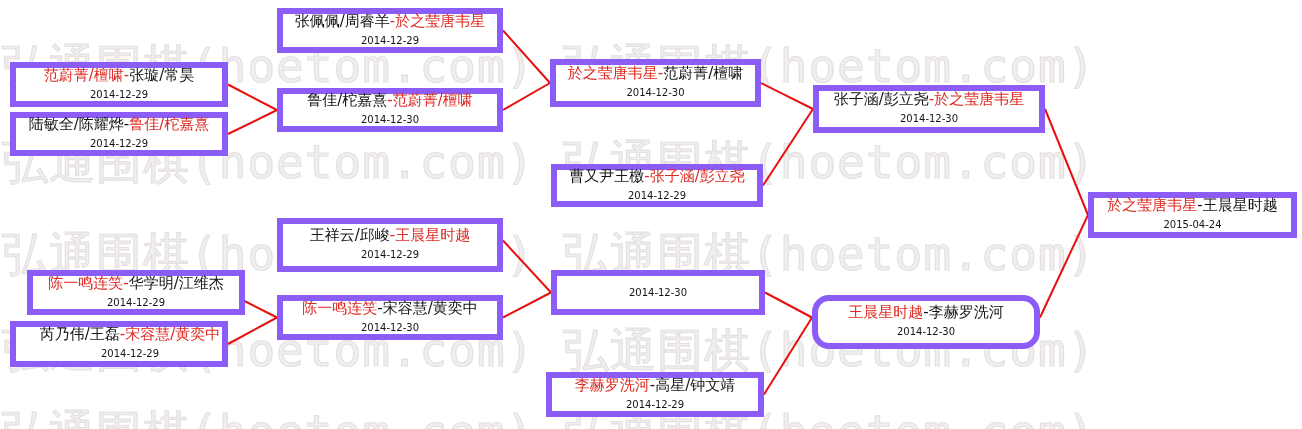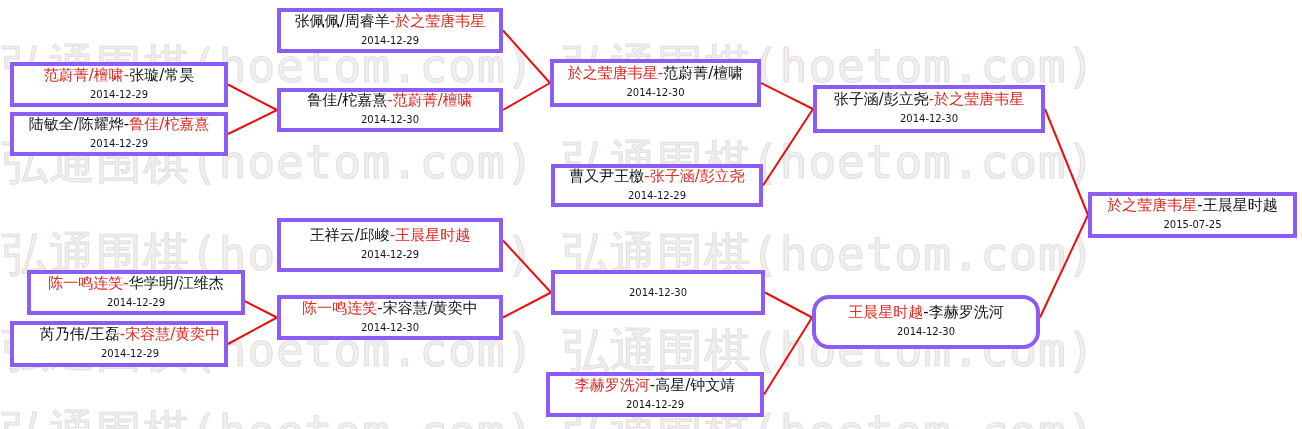--- a/index.html
+++ b/index.html
@@ -24,21 +24,21 @@
   }
   #lines{
     position:absolute;left:0;top:0;
     width:1302px;height:429px;
     z-index:1;
   }
   .match{
     position:absolute;
     z-index:2;
     background:#ffffff;
-    border:4px solid #8b5cf6;
+    border:6px solid #8b5cf6;
     box-sizing:border-box;
     display:flex;
     flex-direction:column;
     justify-content:center;
     text-align:center;
     font-size:15px;
     line-height:19px;
     white-space:nowrap;
   }
   .names{letter-spacing:0px;}
@@ -124,16 +124,16 @@
       <div class="match" style="left: 813px; top: 85px; width: 232px; height: 48px;">
         <div class="names"><span class="lose">张子涵/彭立尧</span><span class="win">-</span><span class="win">於之莹唐韦星</span></div>
         <div class="date">2014-12-30</div>
       </div>
       <div class="match" style="left: 812px; top: 295px; width: 228px; height: 54px; border-radius: 17px;">
         <div class="names"><span class="win">王晨星时越</span><span class="lose">-</span><span class="lose">李赫罗洗河</span></div>
         <div class="date">2014-12-30</div>
       </div>
       <div class="match" style="left: 1088px; top: 192px; width: 209px; height: 46px;">
         <div class="names"><span class="win">於之莹唐韦星</span><span class="lose">-</span><span class="lose">王晨星时越</span></div>
-        <div class="date">2015-07-25</div>
+        <div class="date">2015-04-24</div>
       </div>
     </div>
 </div>
 
 </body></html>

